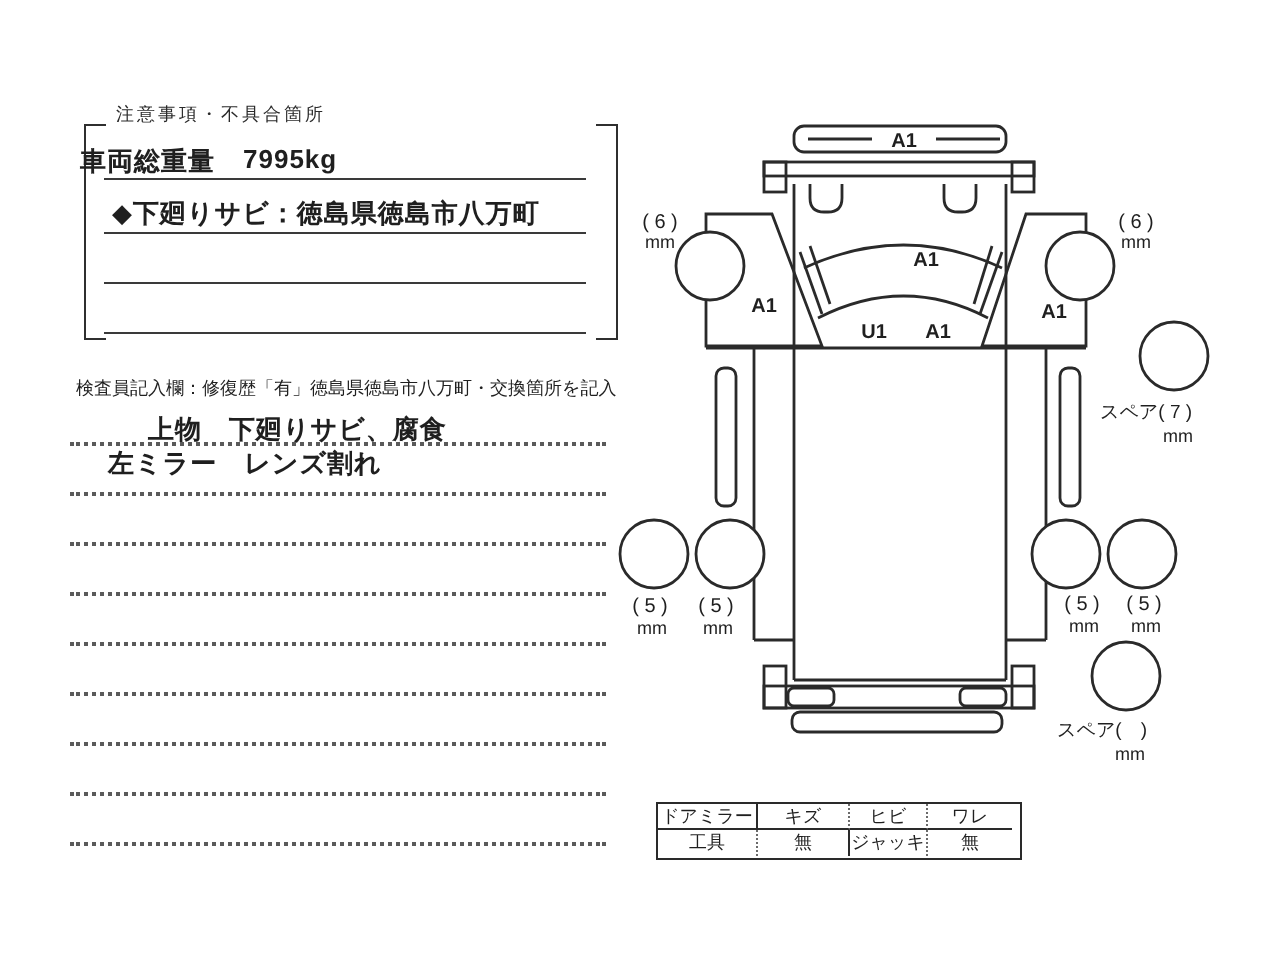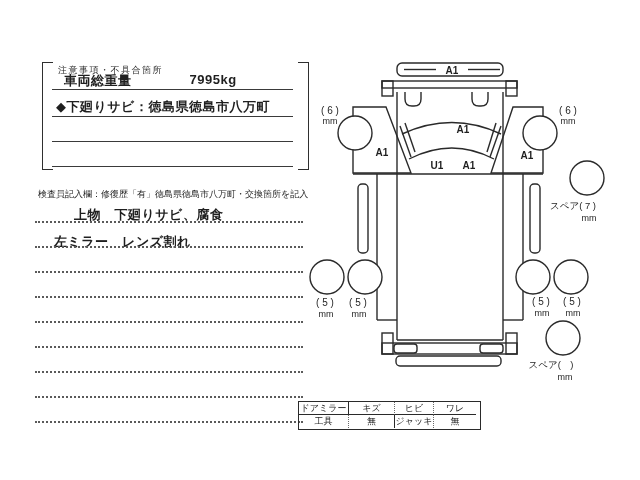--- a/index.html
+++ b/index.html
@@ -13,60 +13,60 @@
   .small-header{font-size:9px;letter-spacing:1.5px;color:#2a2a2a;}
   .bold-line{font-size:13px;font-weight:bold;white-space:nowrap;letter-spacing:0.5px;}
   .bracket-left{width:10px;height:106px;border-left:1.5px solid #2f2f2f;
     border-top:1.5px solid #2f2f2f;border-bottom:1.5px solid #2f2f2f;}
   .bracket-right{width:10px;height:106px;border-right:1.5px solid #2f2f2f;
     border-top:1.5px solid #2f2f2f;border-bottom:1.5px solid #2f2f2f;}
   .uline{height:0;border-bottom:1.2px solid #3a3a3a;width:241px;left:52px;}
   
   .dotline{height:0;border-bottom:2px dotted #5a5a5a;width:268px;left:35px;}
   
-  .eq-table{left:298px;top:401px;width:181px;height:27px;
+  .eq-table{left:328px;top:401px;width:181px;height:27px;
     border:1.5px solid #2a2a2a;display:grid;
     grid-template-columns:50px 46px 39px 42px;grid-template-rows:13px 13px;
     font-size:9px;box-sizing:content-box;}
   .eq-cell{display:flex;align-items:center;justify-content:center;
     white-space:nowrap;overflow:hidden;letter-spacing:0px;}
   .br-s{border-right:1.2px solid #2a2a2a;}
   .br-d{border-right:1.2px dotted #6a6a6a;font-family:Liberation Serif, serif;}
   .bb-s{border-bottom:1.2px solid #2a2a2a;}
   svg text{fill:#1f1f1f;font-family:"Liberation Sans","DejaVu Sans",sans-serif;}
   .svg-label{font-size:10px;font-weight:bold;}
   .svg-tire{font-size:10px;}
   .svg-unit{font-size:9px;}
   .svg-jp{font-size:9.5px;}
 </style>
 </head>
 <body>
 
-<div class="abs small-header" style="left:58px;top:64px;text-align:center;">注意事項・不具合箇所</div>
+<div class="abs small-header" style="left:58px;top:51px;text-align:center;">注意事項・不具合箇所</div>
 
 <div class="abs bracket-left" style="left:42px;top:62px;"></div>
 <div class="abs bracket-right" style="left:298px;top:62px;"></div>
 
-<div class="abs bold-line" style="left:64px;top:72px;display:flex;gap:44px;">
+<div class="abs bold-line" style="left:40px;top:72px;display:flex;">
   <span>車両総重量</span>
   <span style="margin-left:14px;">7995kg</span>
 </div>
 <div class="abs uline" style="top:89px;"></div>
 
 <div class="abs bold-line" style="left:56px;top:98px;">◆下廻りサビ：徳島県徳島市八万町</div>
 <div class="abs uline" style="top:116px;"></div>
 <div class="abs uline" style="top:141px;"></div>
 <div class="abs uline" style="top:166px;"></div>
 
 <div class="abs" style="left:38px;top:188px;font-size:9px;white-space:nowrap;">検査員記入欄：修復歴「有」徳島県徳島市八万町・交換箇所を記入</div>
 
 <div class="abs bold-line" style="left:54px;top:206px;margin-left:20px;">上物　下廻りサビ、腐食</div>
 <div class="abs dotline" style="top:221px;"></div>
 
-<div class="abs bold-line" style="left:54px;top:233px;">左ミラー　レンズ割れ</div>
+<div class="abs bold-line" style="left:54px;top:223px;">左ミラー　レンズ割れ</div>
 <div class="abs dotline" style="top:246px;"></div>
 <div class="abs dotline" style="top:271px;"></div>
 <div class="abs dotline" style="top:296px;"></div>
 <div class="abs dotline" style="top:321px;"></div>
 <div class="abs dotline" style="top:346px;"></div>
 <div class="abs dotline" style="top:371px;"></div>
 <div class="abs dotline" style="top:396px;"></div>
 <div class="abs dotline" style="top:421px;"></div>
 
 <div class="abs eq-table">

